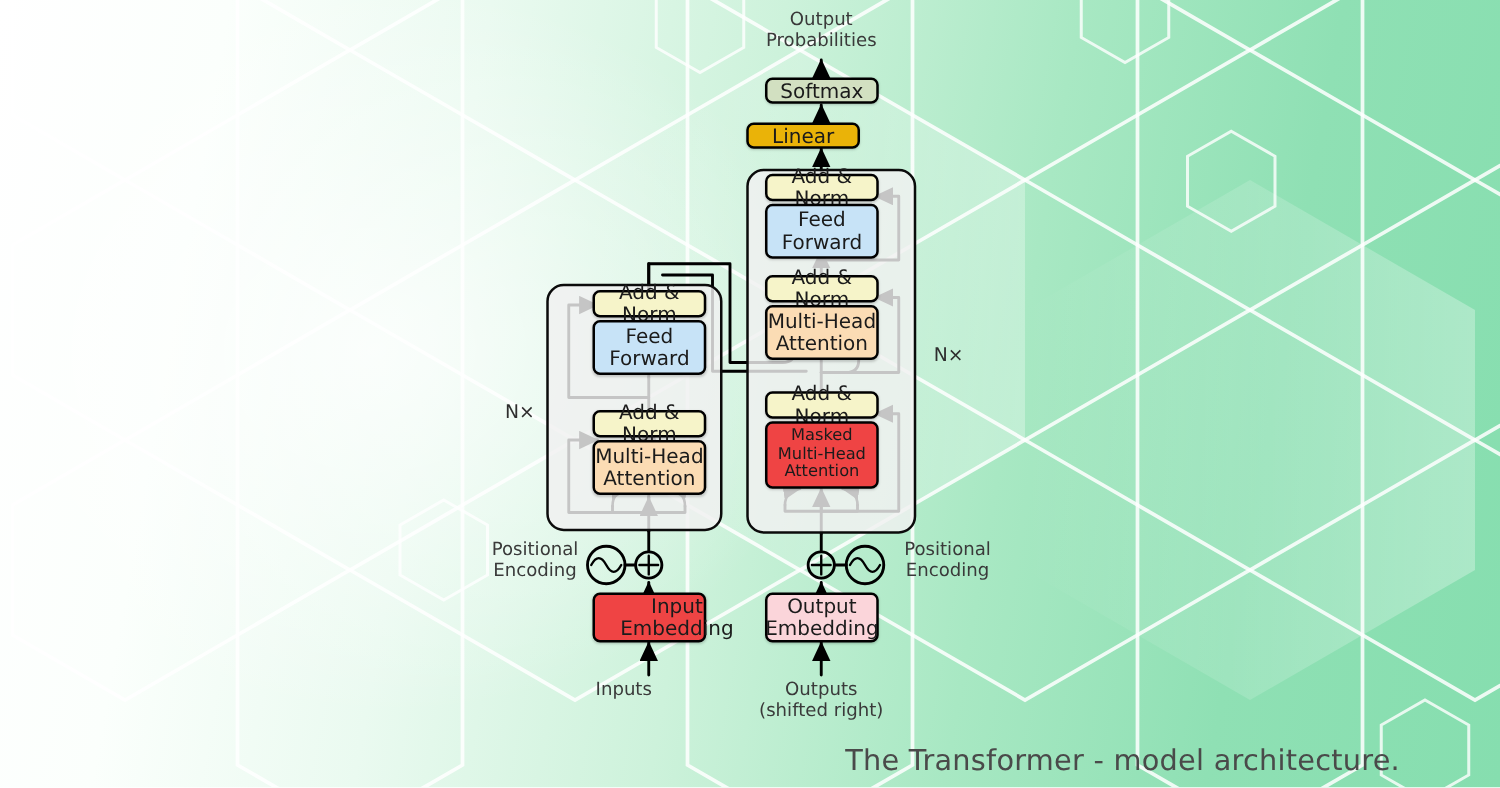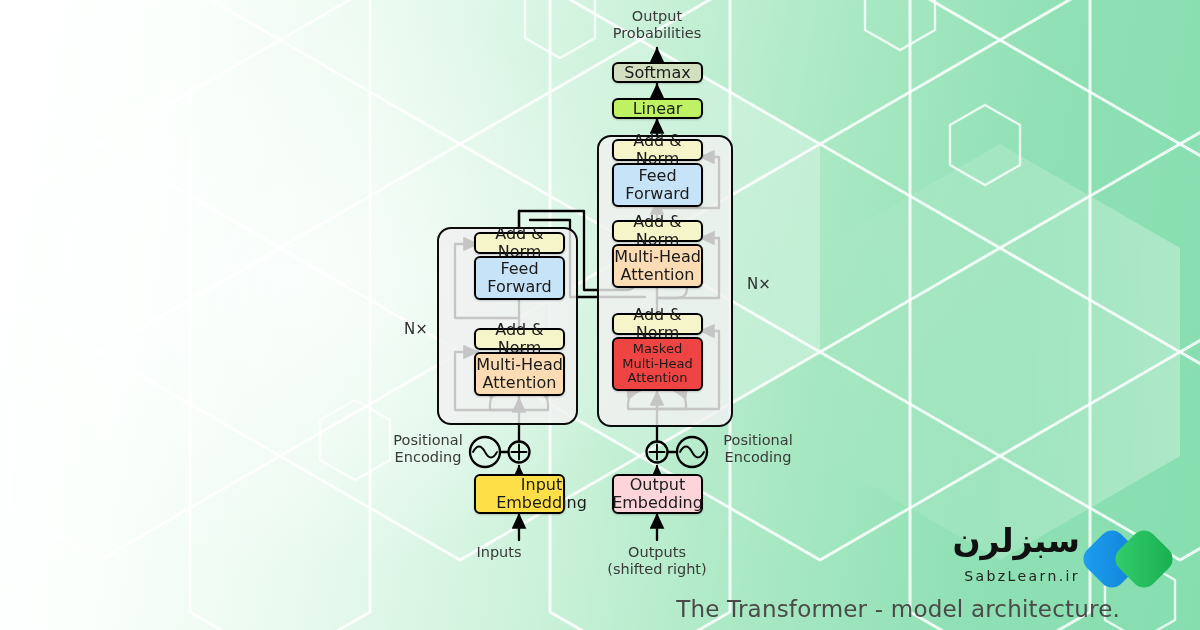--- a/index.html
+++ b/index.html
@@ -190,21 +190,21 @@
   <div class="node" style="left:474px;top:232px;width:91px;height:22px;background:#f6f4c9;">Add &amp; Norm</div>
 
   <div class="node" style="left:474px;top:256px;width:91px;height:44px;background:#c7e3f7;">Feed
 Forward</div>
 
   <div class="node" style="left:474px;top:328px;width:91px;height:22px;background:#f6f4c9;">Add &amp; Norm</div>
 
   <div class="node" style="left:474px;top:352px;width:91px;height:44px;background:#fbdcb4;">Multi-Head
 Attention</div>
 
-  <div class="node" style="left:474px;top:474px;width:91px;height:40px;background:#fde047;padding-left:44px;">Input
+  <div class="node" style="left:474px;top:474px;width:91px;height:40px;background:#ef4444;padding-left:44px;">Input
 Embedding</div>
 
   <div class="node" style="left:612px;top:139px;width:91px;height:22px;background:#f6f4c9;">Add &amp; Norm</div>
 
   <div class="node" style="left:612px;top:163px;width:91px;height:44px;background:#c7e3f7;">Feed
 Forward</div>
 
   <div class="node" style="left:612px;top:220px;width:91px;height:22px;background:#f6f4c9;">Add &amp; Norm</div>
 
   <div class="node" style="left:612px;top:244px;width:91px;height:44px;background:#fbdcb4;">Multi-Head
@@ -212,21 +212,21 @@
 
   <div class="node" style="left:612px;top:313px;width:91px;height:22px;background:#f6f4c9;">Add &amp; Norm</div>
 
   <div class="node" style="left:612px;top:337px;width:91px;height:54px;background:#ef4444;font-size:13px;">Masked
 Multi-Head
 Attention</div>
 
   <div class="node" style="left:612px;top:474px;width:91px;height:40px;background:#fbd5da;">Output
 Embedding</div>
 
-  <div class="node" style="left:612px;top:98px;width:91px;height:21px;background:#bef264;">Linear</div>
+  <div class="node" style="left:597px;top:98px;width:91px;height:21px;background:#eab308;">Linear</div>
 
   <div class="node" style="left:612px;top:62px;width:91px;height:21px;background:#d2e0c1;">Softmax</div>
 
   <div class="lbl" style="left:592px;top:8px;width:130px;">Output
 Probabilities</div>
 
   <div class="lbl" style="left:439px;top:544px;width:120px;">Inputs</div>
 
   <div class="lbl" style="left:592px;top:544px;width:130px;">Outputs
 (shifted right)</div>
@@ -236,36 +236,14 @@
 
   <div class="lbl" style="left:708px;top:432px;width:100px;text-align:center;">Positional
 Encoding</div>
 
   <div class="nx" style="left:404px;top:320px;">N×</div>
 
   <div class="nx" style="left:747px;top:275px;">N×</div>
 
   <div id="caption">The Transformer - model architecture.</div>
 
-  <div id="brand">
-    <div id="brandFa">سبزلرن</div>
-    <div id="brandEn">SabzLearn.ir</div>
-    <svg id="brandMark" viewBox="0 0 92 82">
-      <defs>
-        <linearGradient id="lgb" x1="0" y1="0" x2="1" y2="1">
-          <stop offset="0" stop-color="#1f9ff0"></stop>
-            <stop offset="1" stop-color="#0f7fd4"></stop>
-        </linearGradient>
-        <linearGradient id="lgg" x1="0" y1="0" x2="1" y2="1">
-          <stop offset="0" stop-color="#35cf6d"></stop>
-            <stop offset="1" stop-color="#16ad4f"></stop>
-        </linearGradient>
-      </defs>
-      <g transform="rotate(-45 30 41)">
-        <rect x="6" y="17" width="48" height="48" rx="13" fill="url(#lgb)"></rect>
-      </g>
-      <g transform="rotate(-45 62 41)">
-        <rect x="38" y="17" width="48" height="48" rx="13" fill="url(#lgg)"></rect>
-      </g>
-    </svg>
-  </div>
 
 </div>
 
 </body></html>

